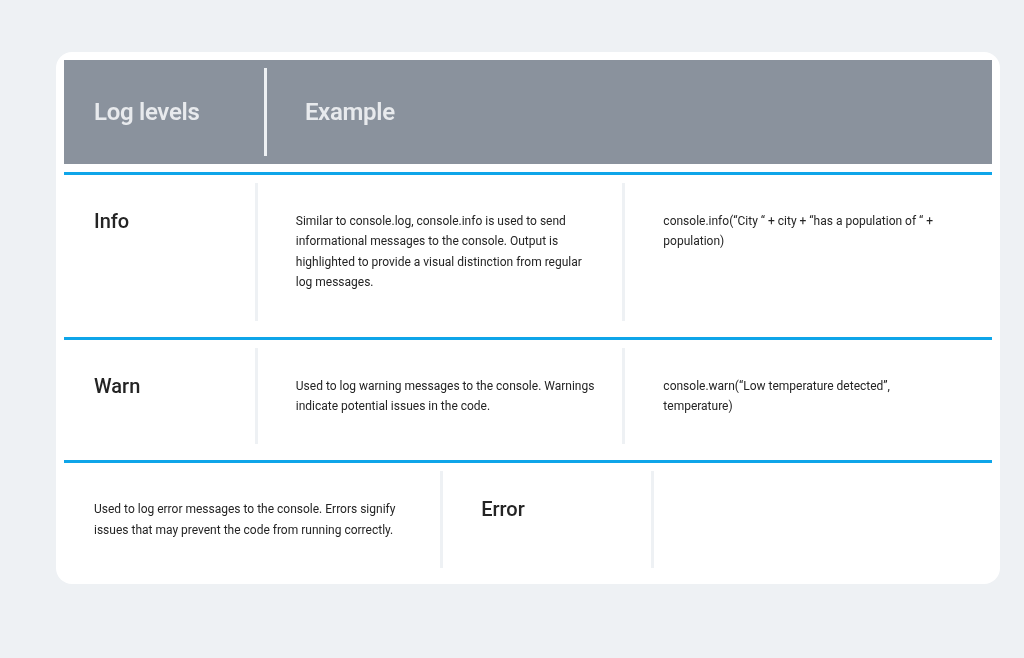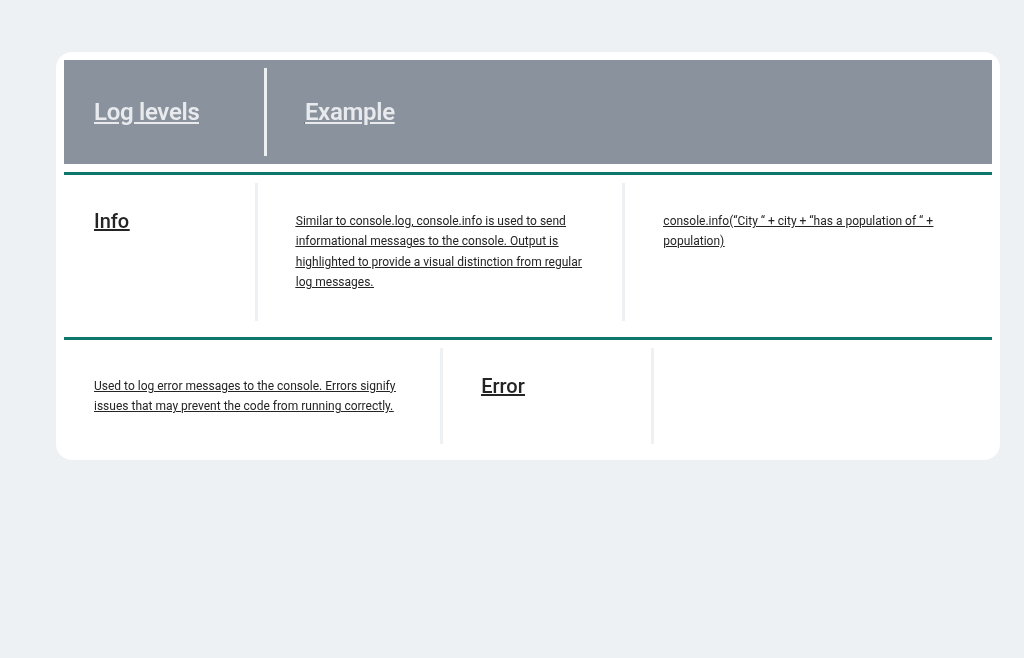--- a/index.html
+++ b/index.html
@@ -1,19 +1,18 @@
 <!DOCTYPE html>
 <html><head>
   <meta charset="utf-8">
   <style>
     * {
       margin: 8px;
       padding: 0;
       box-sizing: border-box;
-      text-decoration: underline;
     }
     body {
       background-color: #eef1f4;
       font-family: -apple-system, BlinkMacSystemFont, 'Segoe UI', Roboto, Helvetica, Arial, sans-serif;
       padding: 28px 32px;
       width: 1024px;
       height: 658px;
       color: #242424;
     }
     .table-container {
@@ -27,21 +26,21 @@
     }
     .table-header .cell {
       color: #e8eaed;
       font-size: 24px;
       font-weight: 600;
       padding: 30px 22px;
       letter-spacing: -0.3px;
     }
     .table-row {
       display: flex;
-      border-top: 3px solid #0f766e;
+      border-top: 3px solid #0ea5e9;
     }
     .cell {
       padding: 28px 22px;
     }
     .col-level {
       width: 21%;
       border-right: 3px solid #eef1f4;
     }
     .col-desc {
       width: 40%;
@@ -74,18 +73,23 @@
     <div class="cell col-level">Log levels</div>
     <div class="cell col-example">Example</div>
   </div>
 
   <div class="table-row">
     <div class="cell col-level">Info</div>
     <div class="cell col-desc">Similar to console.log, console.info is used to send informational messages to the console. Output is highlighted to provide a visual distinction from regular log messages.</div>
     <div class="cell col-example">console.info(“City “ + city + “has a population of “ + population)</div>
   </div>
 
+  <div class="table-row">
+    <div class="cell col-level">Warn</div>
+    <div class="cell col-desc">Used to log warning messages to the console. Warnings indicate potential issues in the code.</div>
+    <div class="cell col-example">console.warn(“Low temperature detected”, temperature)</div>
+  </div>
 
   <div class="table-row">
     <div class="cell col-desc">Used to log error messages to the console. Errors signify issues that may prevent the code from running correctly.</div>
     <div class="cell col-level">Error</div>
   </div>
 </div>
 
 </body></html>

